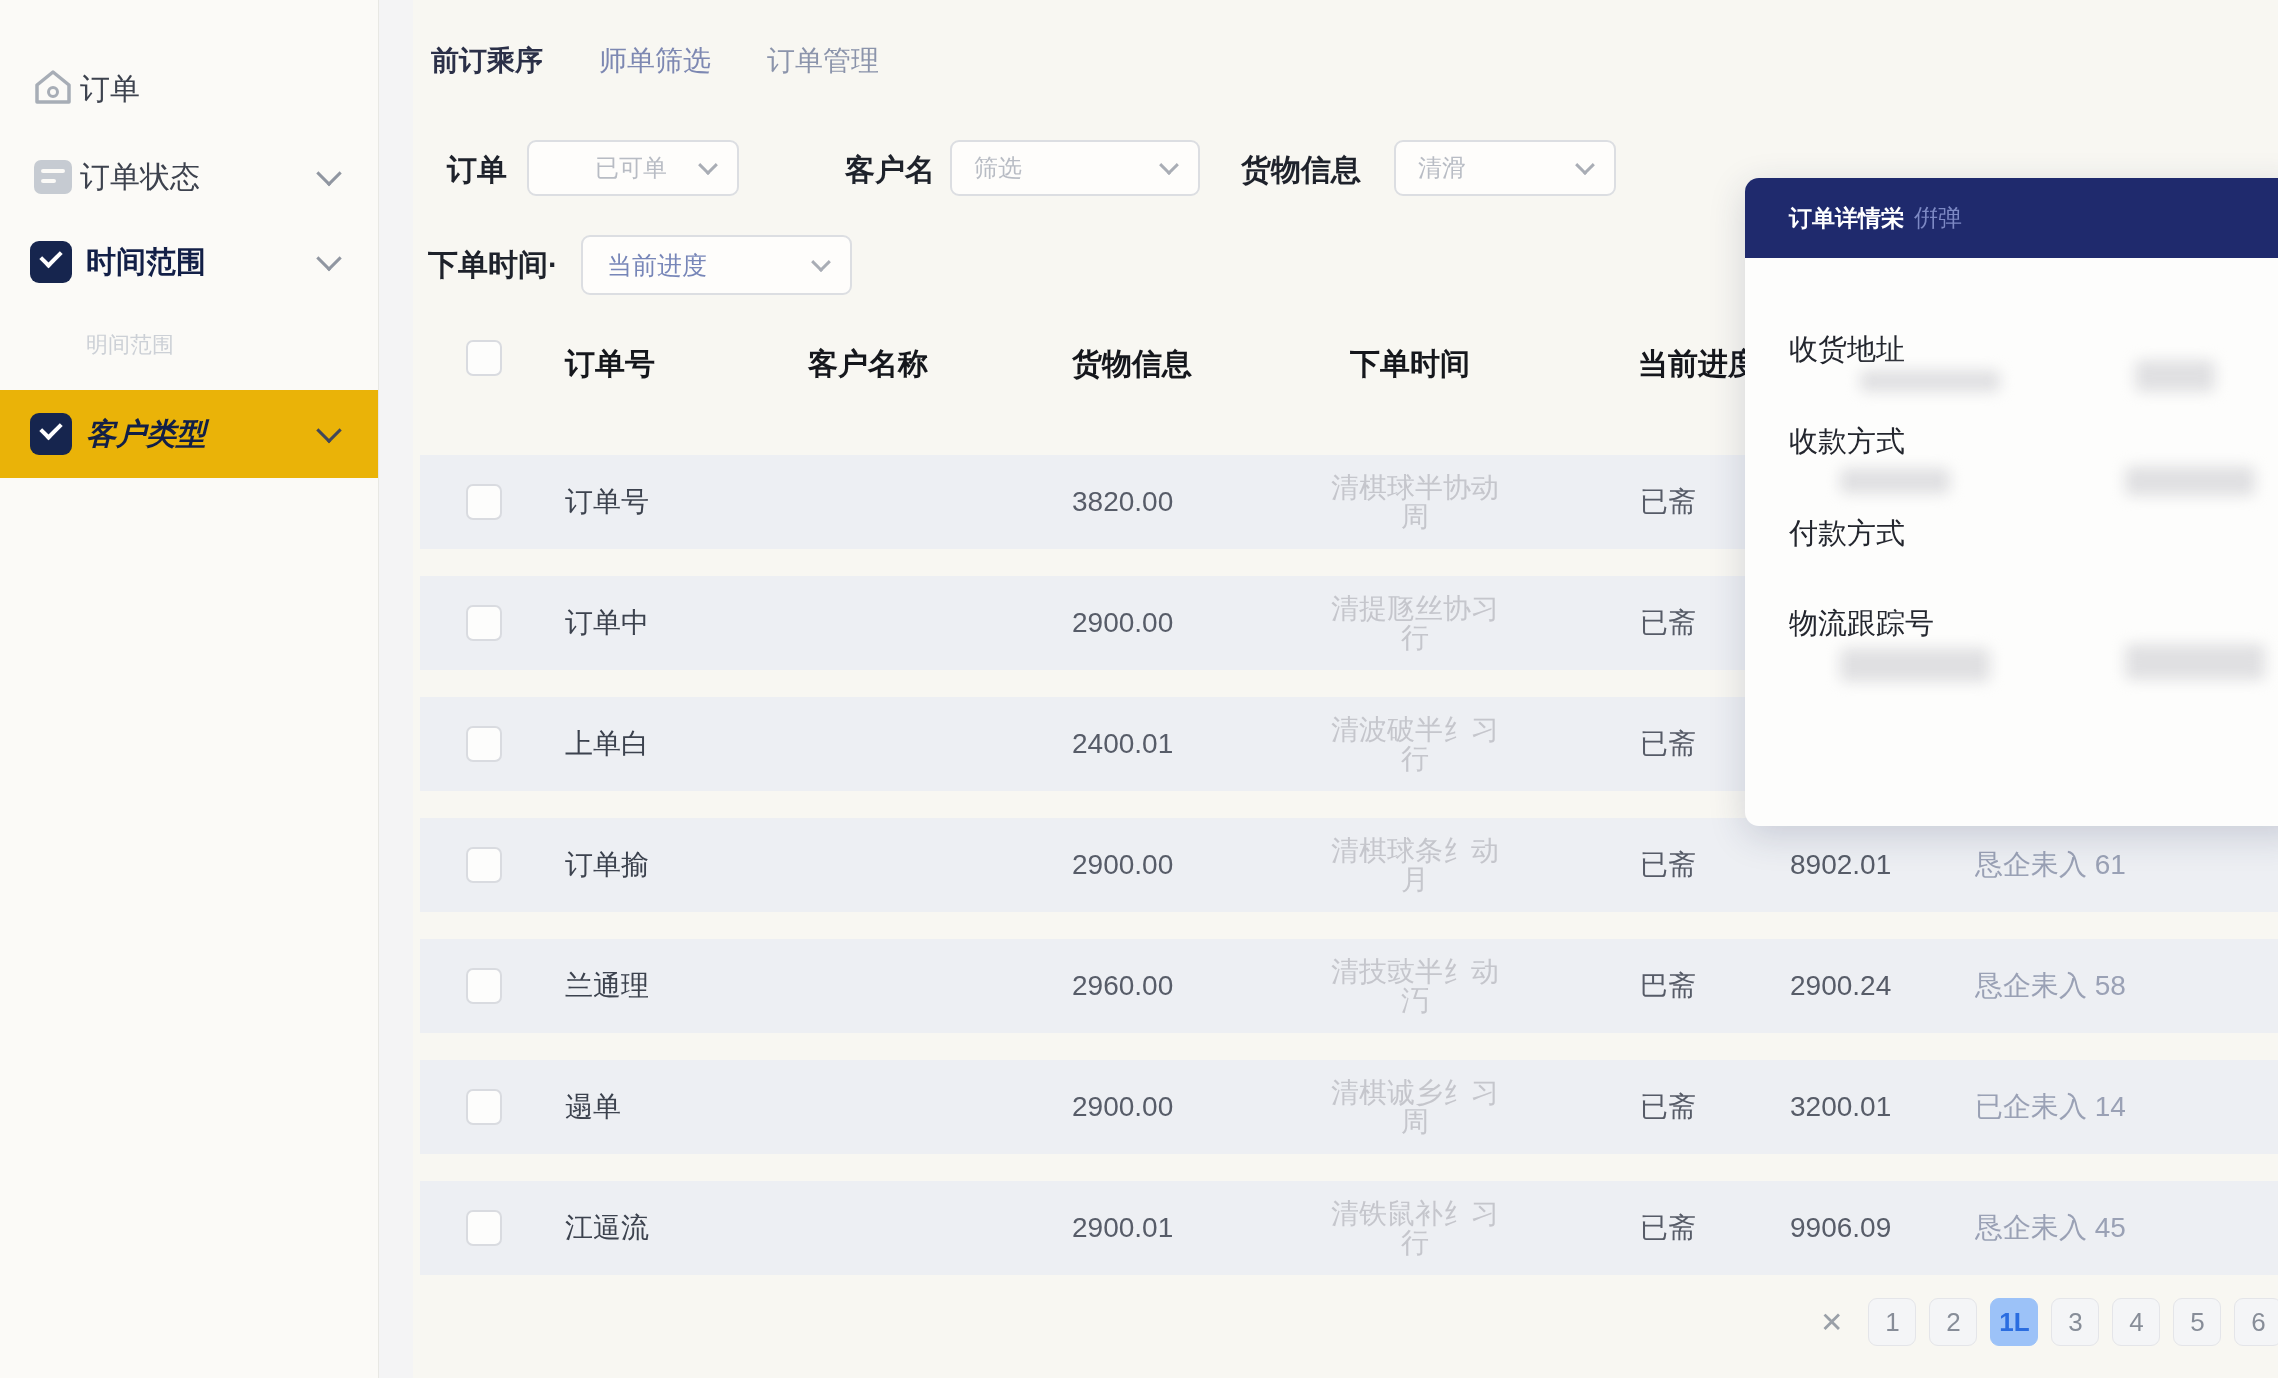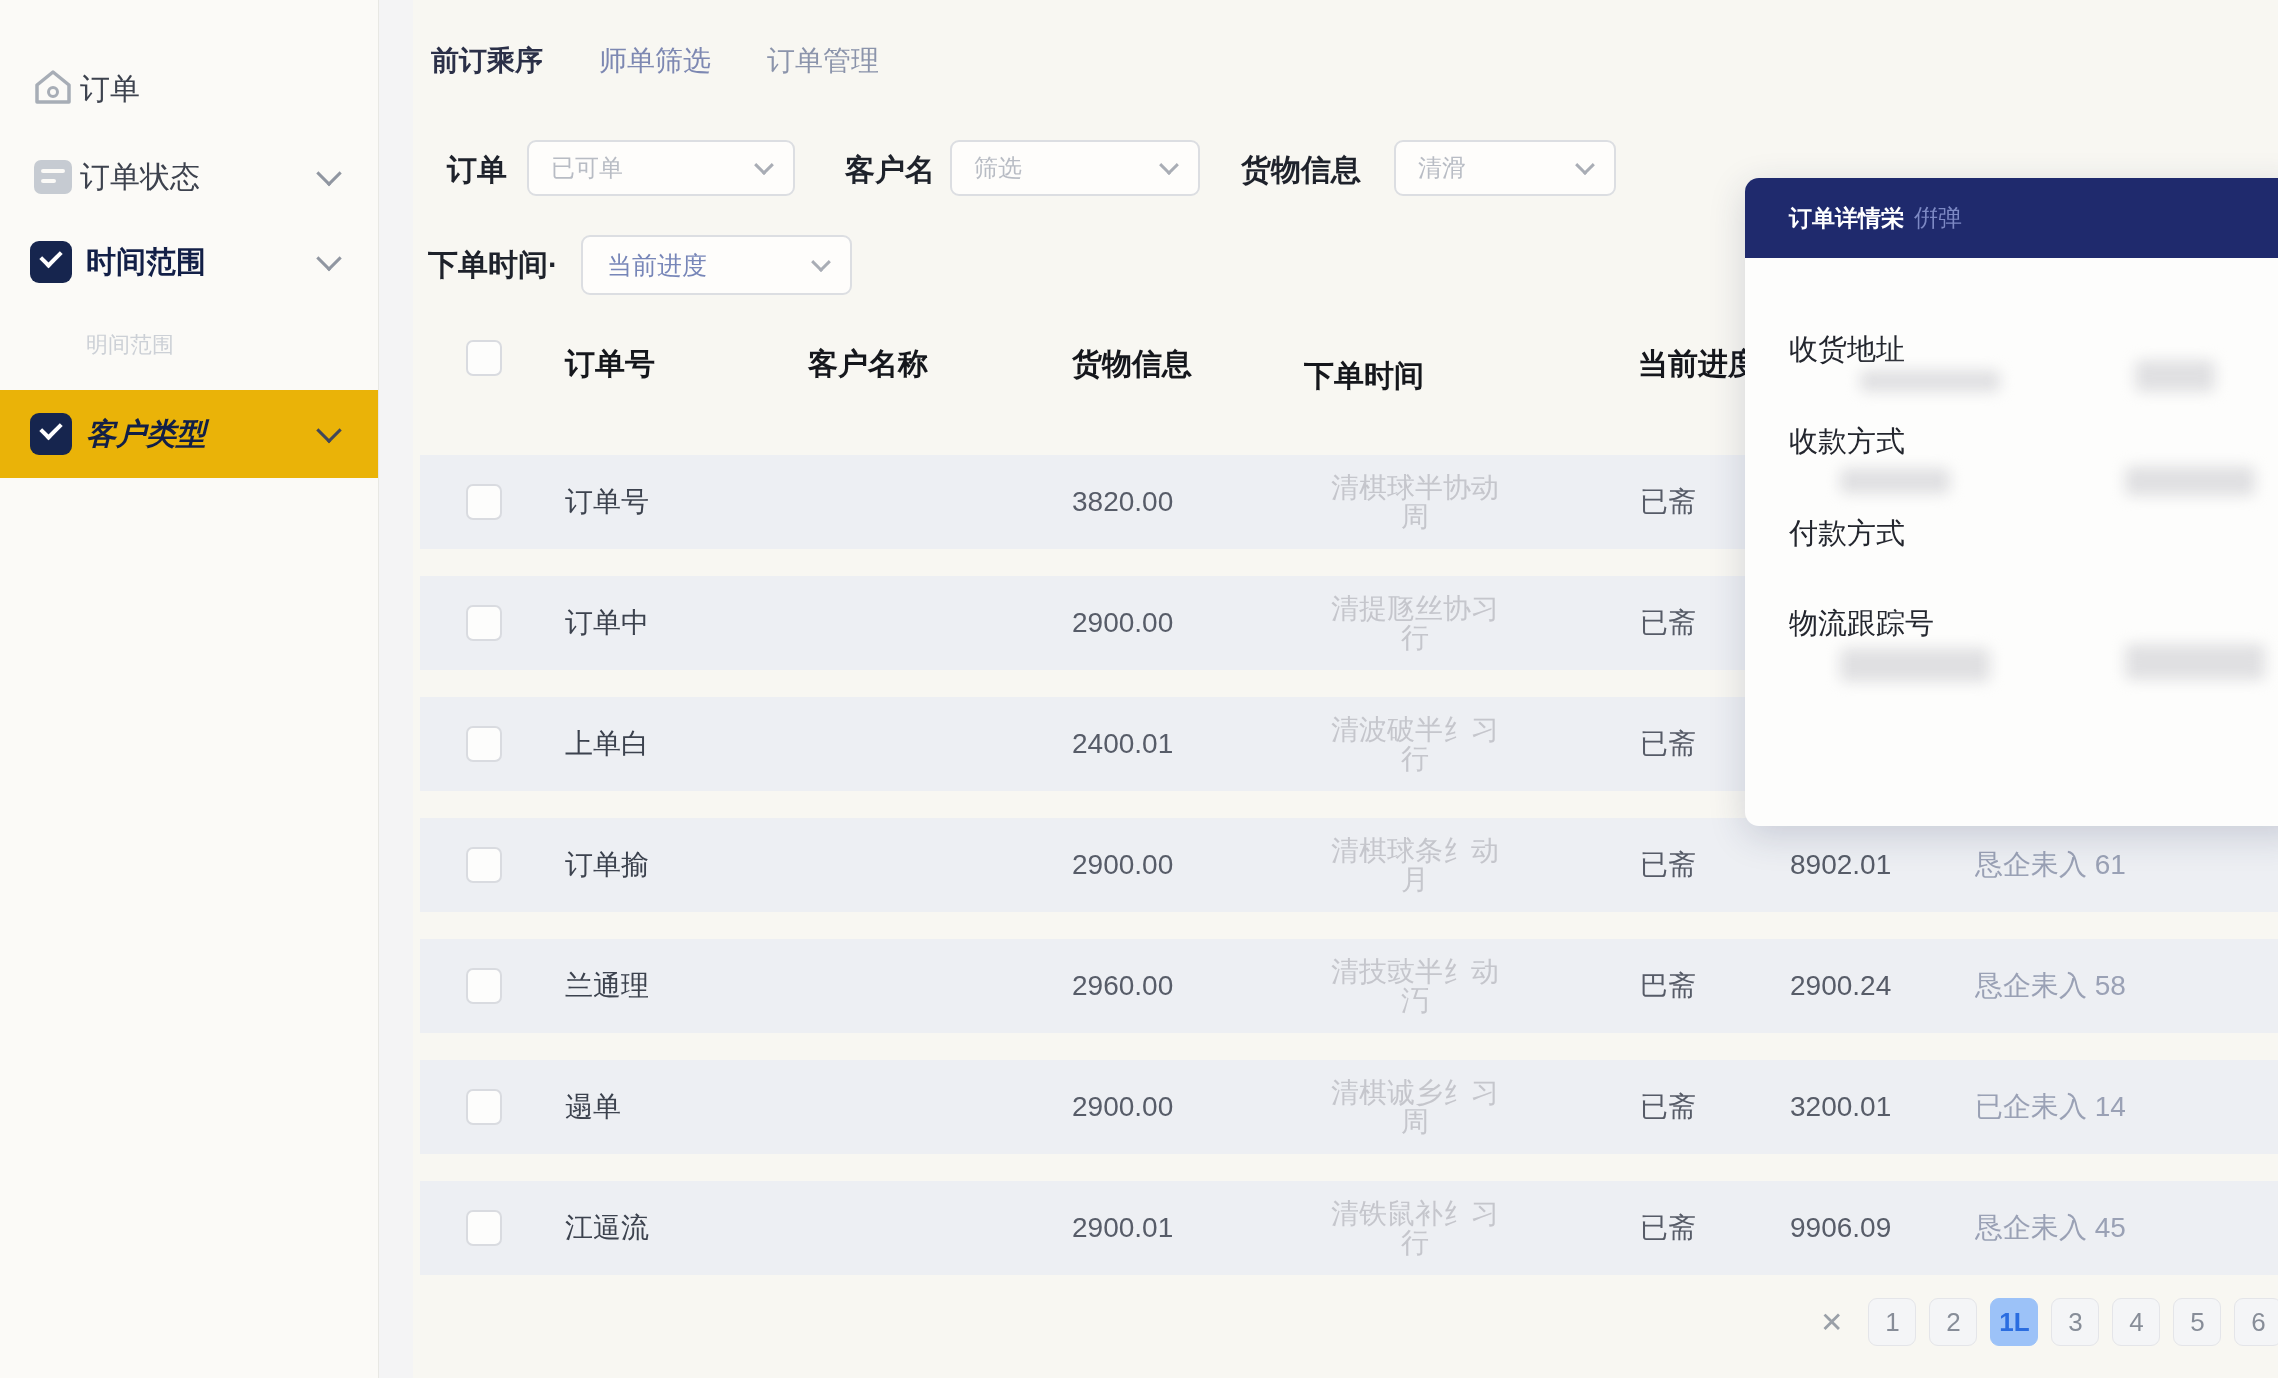--- a/index.html
+++ b/index.html
@@ -108,21 +108,21 @@
   </nav>
   <div class="side-band"></div>
 
   <div class="tabs">
     <span class="tab t1">前订乘序</span>
     <span class="tab t2">师单筛选</span>
     <span class="tab t3">订单管理</span>
   </div>
 
   <span class="flabel" style="left:447px;top:150px;">订单</span>
-  <div class="select" style="left:527px;top:140px;width:268px;">
+  <div class="select" style="left:527px;top:140px;width:212px;padding-left:44px;">
     <span class="ph">已可单</span>
     <span class="sc"></span>
   </div>
 
   <span class="flabel" style="left:845px;top:150px;">客户名</span>
   <div class="select" style="left:950px;top:140px;width:250px;">
     <span class="ph">筛选</span>
     <span class="sc"></span>
   </div>
 
@@ -136,21 +136,21 @@
   <div class="select" style="left:581px;top:235px;width:271px;height:60px;">
     <span class="val">当前进度</span>
     <span class="sc"></span>
   </div>
 
   <div class="thead">
     <span class="cb" style="left:46px;top:10px;"></span>
     <span class="h" style="left:145px;">订单号</span>
     <span class="h" style="left:388px;">客户名称</span>
     <span class="h" style="left:652px;">货物信息</span>
-    <span class="h" style="left:884px;margin-top:12px;">下单时间</span>
+    <span class="h" style="left:930px;">下单时间</span>
     <span class="h" style="left:1218px;">当前进度</span>
   </div>
 
   <div class="trow" style="top:455px;">
     <span class="cb row-cb"></span>
     <span class="cell c-order">订单号</span>
     <span class="cell c-cust"></span>
     <span class="cell c-cargo">3820.00</span>
     <span class="cell c-time">
         <i>清棋球半协动</i>

